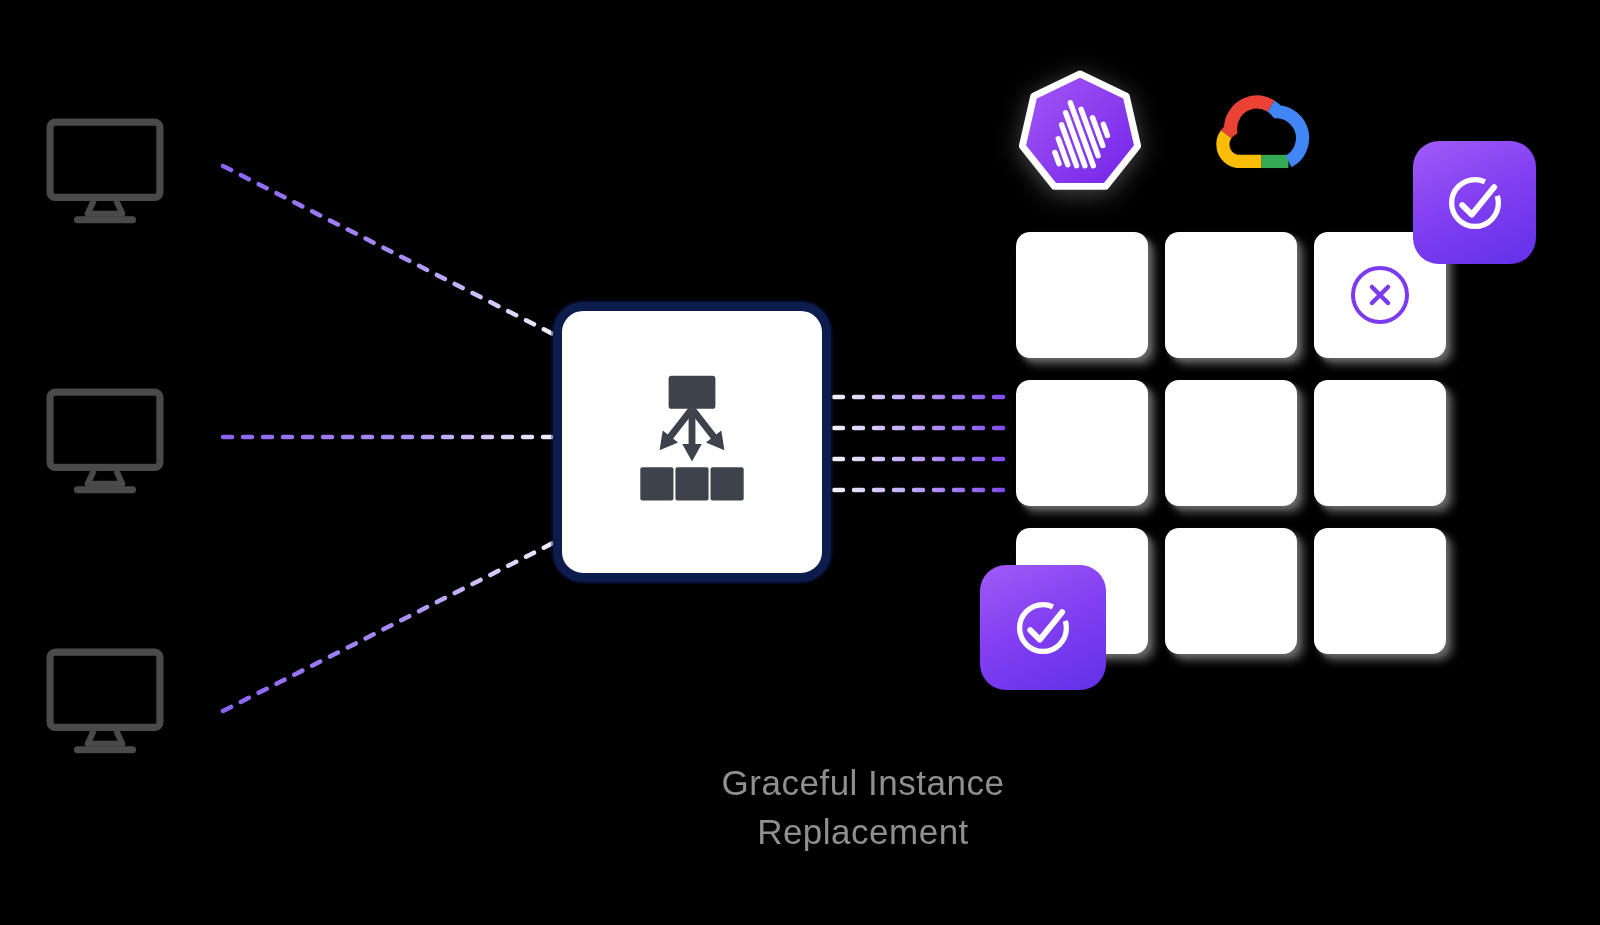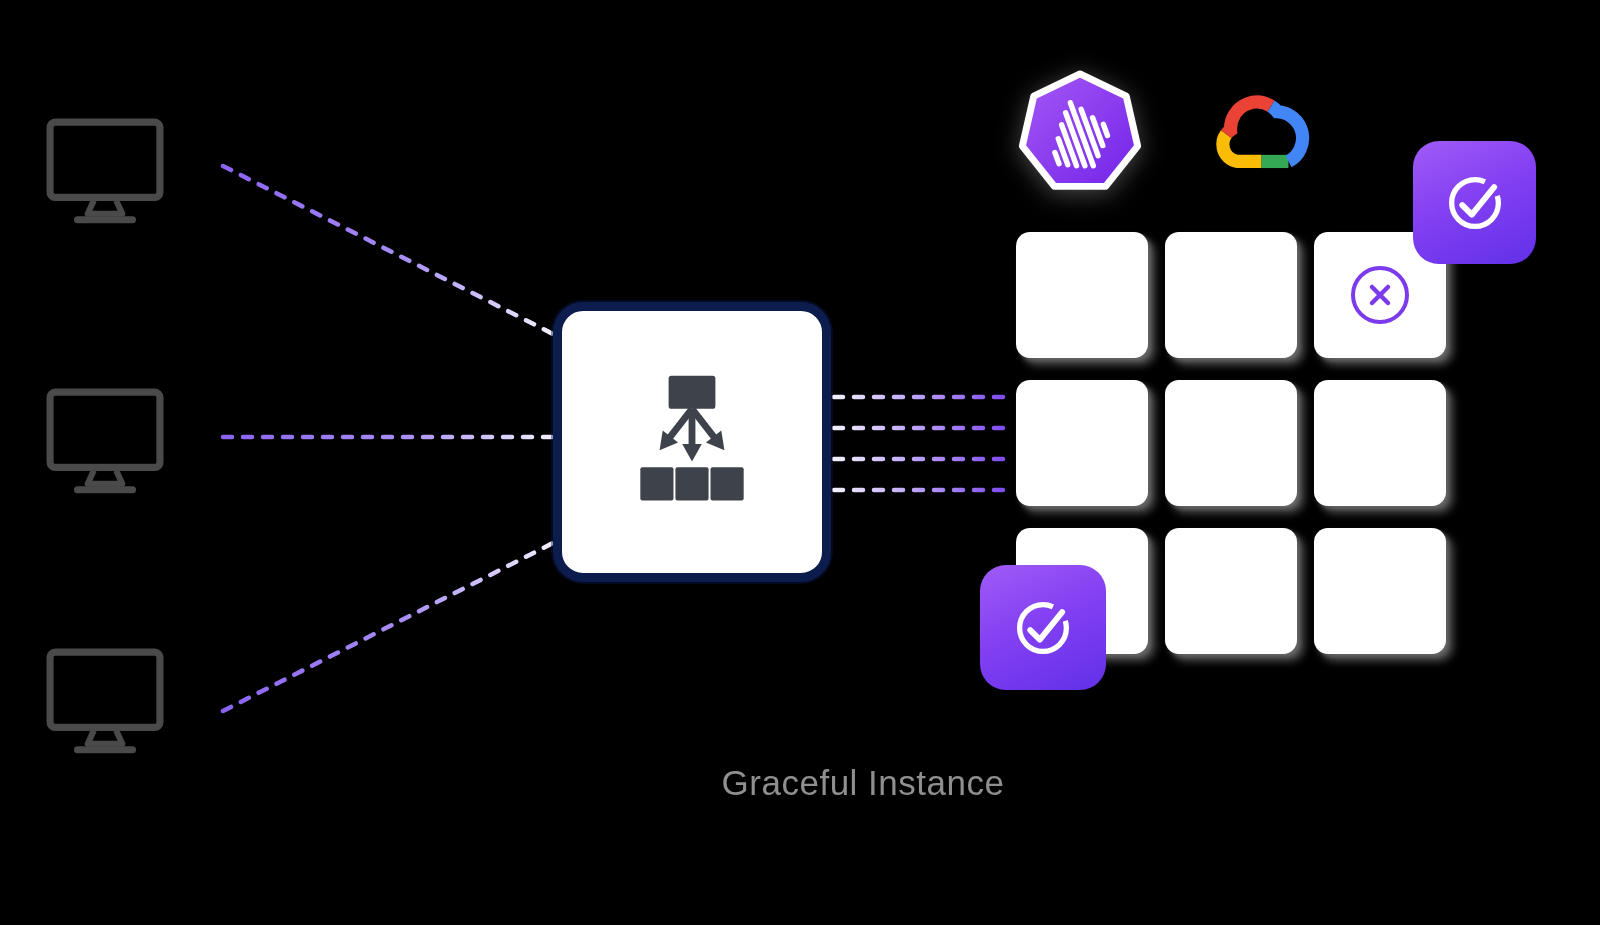--- a/index.html
+++ b/index.html
@@ -197,15 +197,16 @@
     <svg width="132" height="94" viewBox="0 0 130 92" fill="none">
       <path d="M95 76 L45 76 A17 17 0 0 1 38 45 A26 26 0 0 1 84 27 A26 26 0 0 1 95 76 Z" pathLength="100" stroke="#34A853" stroke-width="13" stroke-dasharray="12 88"></path>
       <path d="M95 76 L45 76 A17 17 0 0 1 38 45 A26 26 0 0 1 84 27 A26 26 0 0 1 95 76 Z" pathLength="100" stroke="#FBBC05" stroke-width="13" stroke-dasharray="26 74" stroke-dashoffset="-12"></path>
       <path d="M95 76 L45 76 A17 17 0 0 1 38 45 A26 26 0 0 1 84 27 A26 26 0 0 1 95 76 Z" pathLength="100" stroke="#EA4335" stroke-width="13" stroke-dasharray="28 72" stroke-dashoffset="-38"></path>
       <path d="M95 76 L45 76 A17 17 0 0 1 38 45 A26 26 0 0 1 84 27 A26 26 0 0 1 95 76 Z" pathLength="100" stroke="#4285F4" stroke-width="13" stroke-dasharray="34 66" stroke-dashoffset="-66"></path>
     </svg>
   </div>
 
   <div class="title">
     <div>Graceful Instance</div>
+    <div>Replacement</div>
   </div>
 
 </div>
 
 </body></html>

